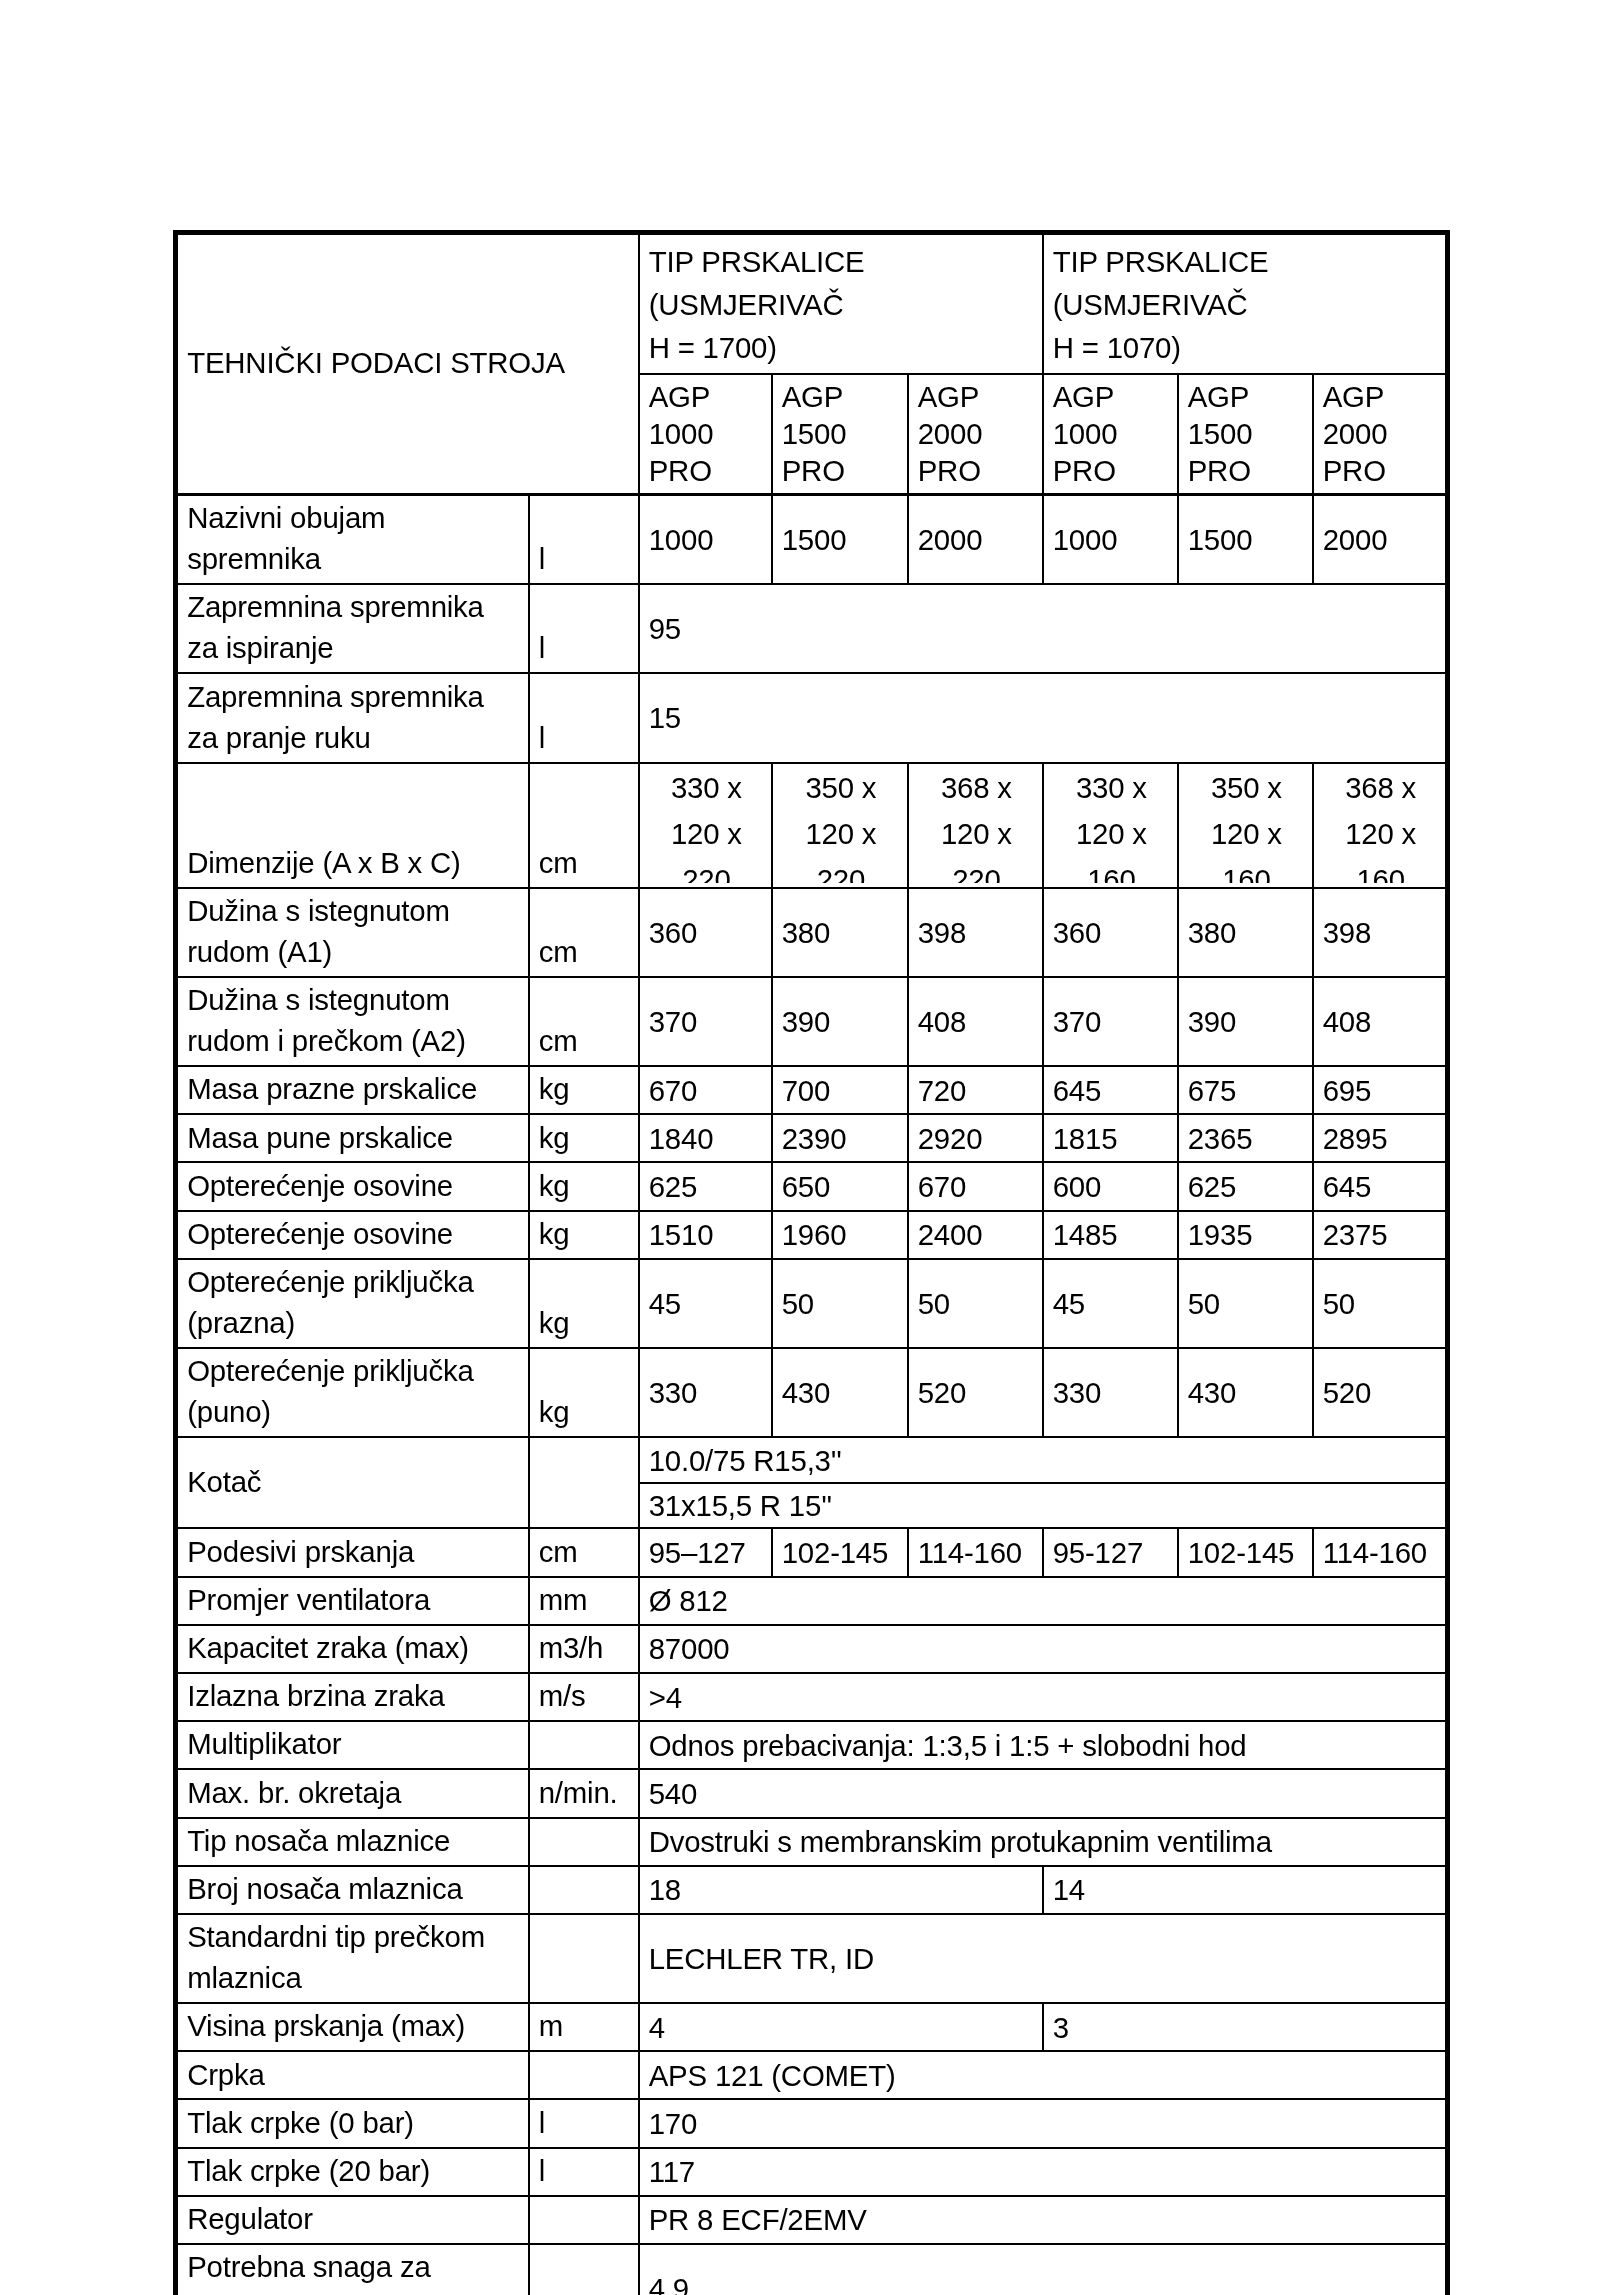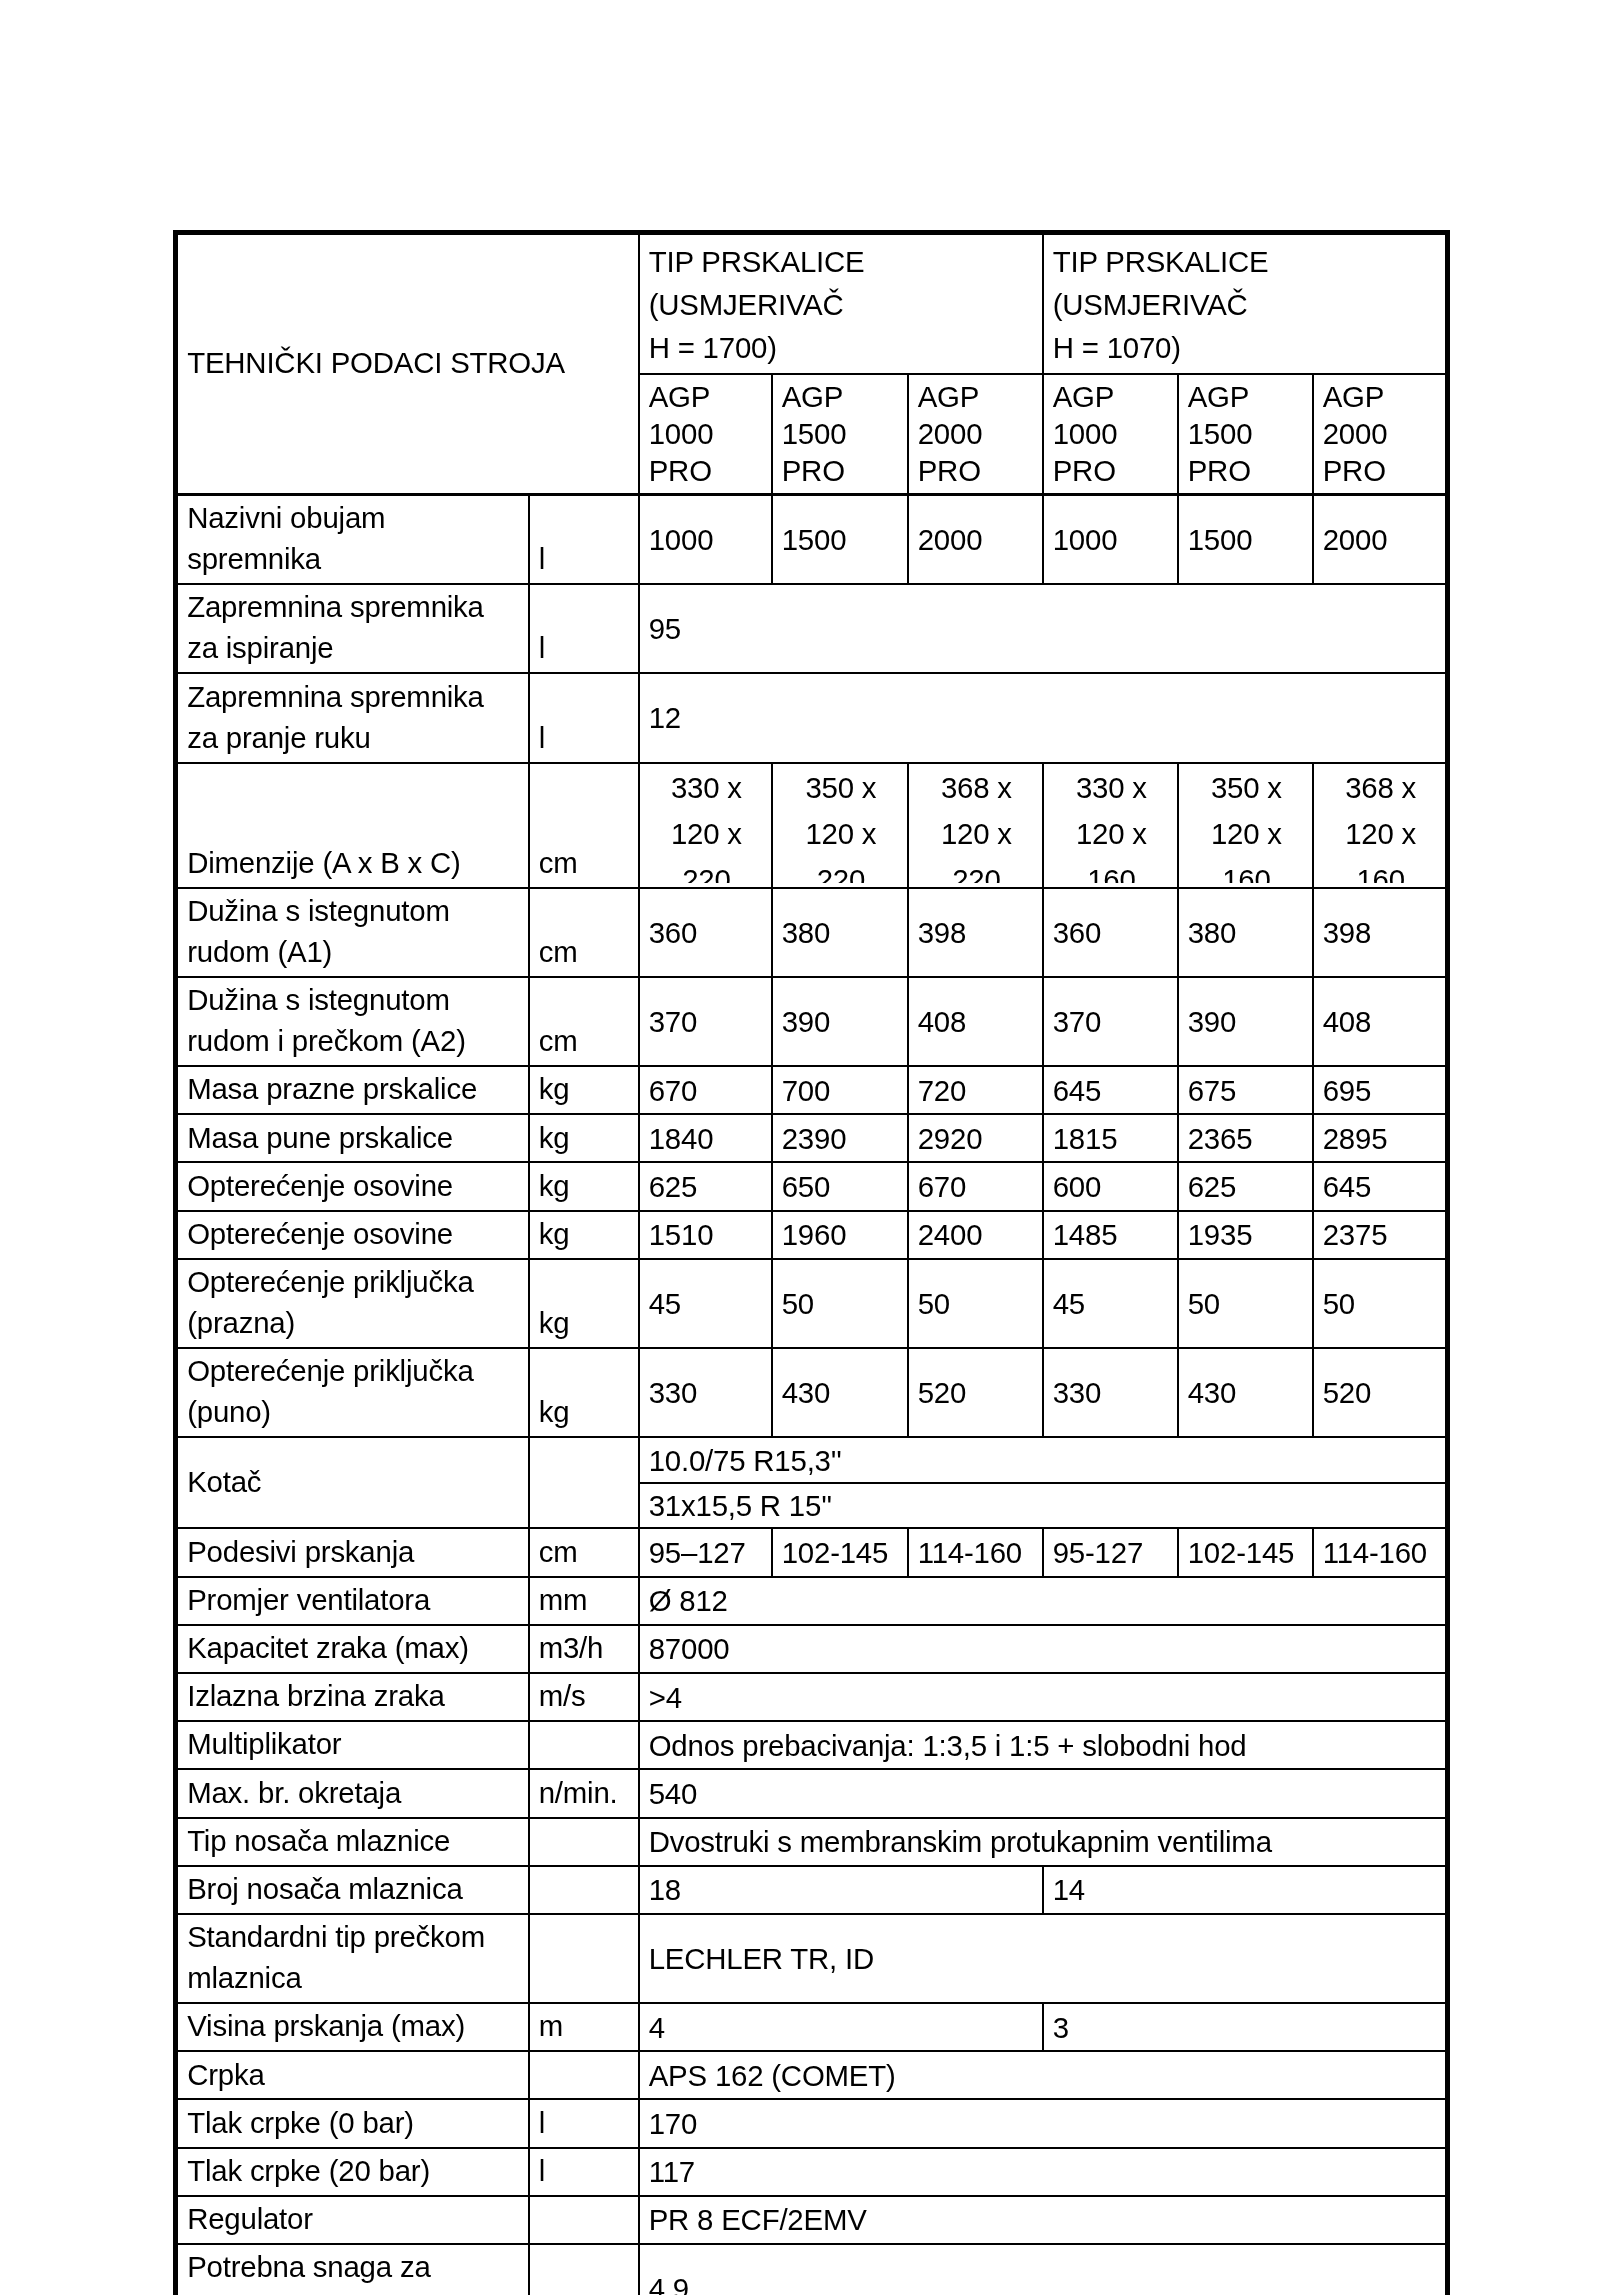--- a/index.html
+++ b/index.html
@@ -108,21 +108,21 @@
     <td>Zapremnina spremnika
 za ispiranje</td>
     <td>l</td>
     <td class="val" colspan="6">95</td>
   </tr>
 
   <tr class="r124">
     <td>Zapremnina spremnika
 za pranje ruku</td>
     <td>l</td>
-    <td class="val" colspan="6">12</td>
+    <td class="val" colspan="6">15</td>
   </tr>
 
   <tr class="r188">
     <td>Dimenzije (A x B x C)</td>
     <td>cm</td>
     <td class="top"><div class="dimclip">330 x
 120 x
 220</div></td>
     <td class="top"><div class="dimclip">350 x
 120 x
@@ -306,21 +306,21 @@
   <tr class="r62">
     <td>Visina prskanja (max)</td>
     <td>m</td>
     <td class="val" colspan="3">4</td>
     <td class="val" colspan="3">3</td>
   </tr>
 
   <tr class="r62">
     <td>Crpka</td>
     <td></td>
-    <td class="val" colspan="6">APS 162 (COMET)</td>
+    <td class="val" colspan="6">APS 121 (COMET)</td>
   </tr>
 
   <tr class="r62">
     <td>Tlak crpke (0 bar)</td>
     <td>l</td>
     <td class="val" colspan="6">170</td>
   </tr>
 
   <tr class="r62">
     <td>Tlak crpke (20 bar)</td>

